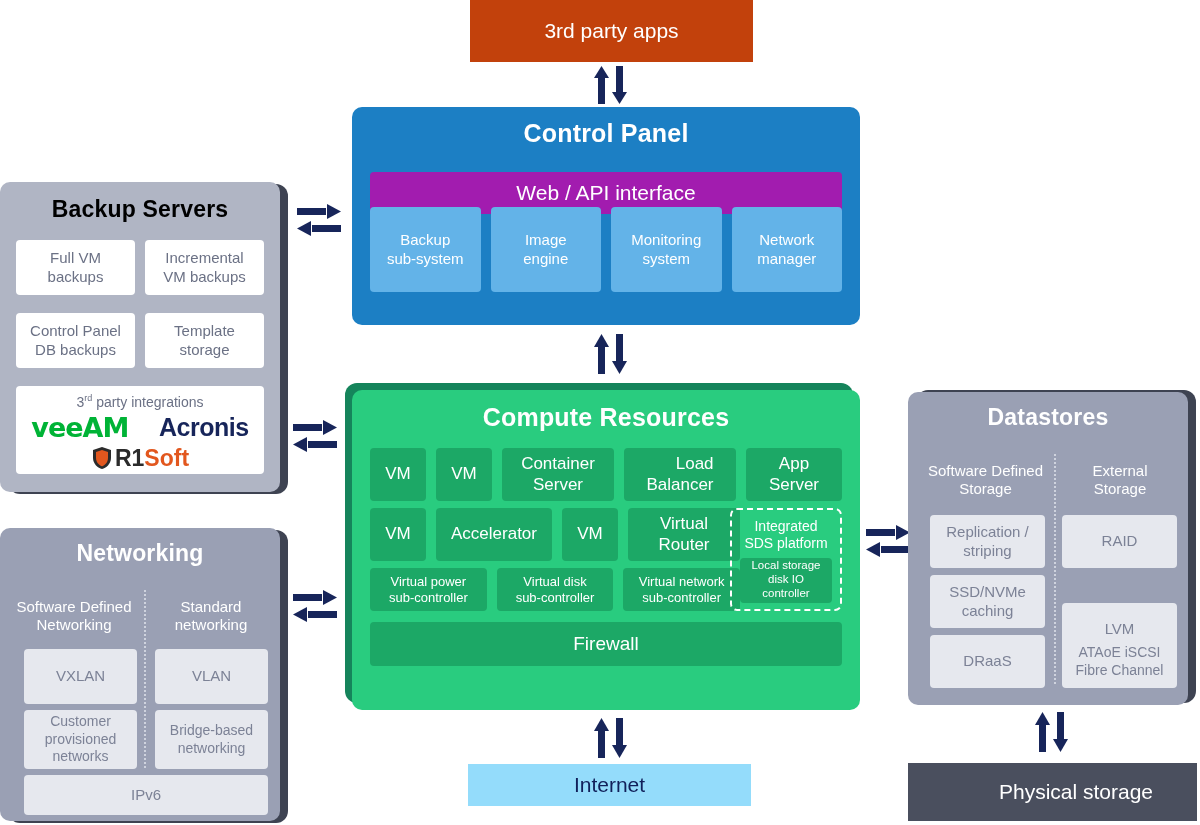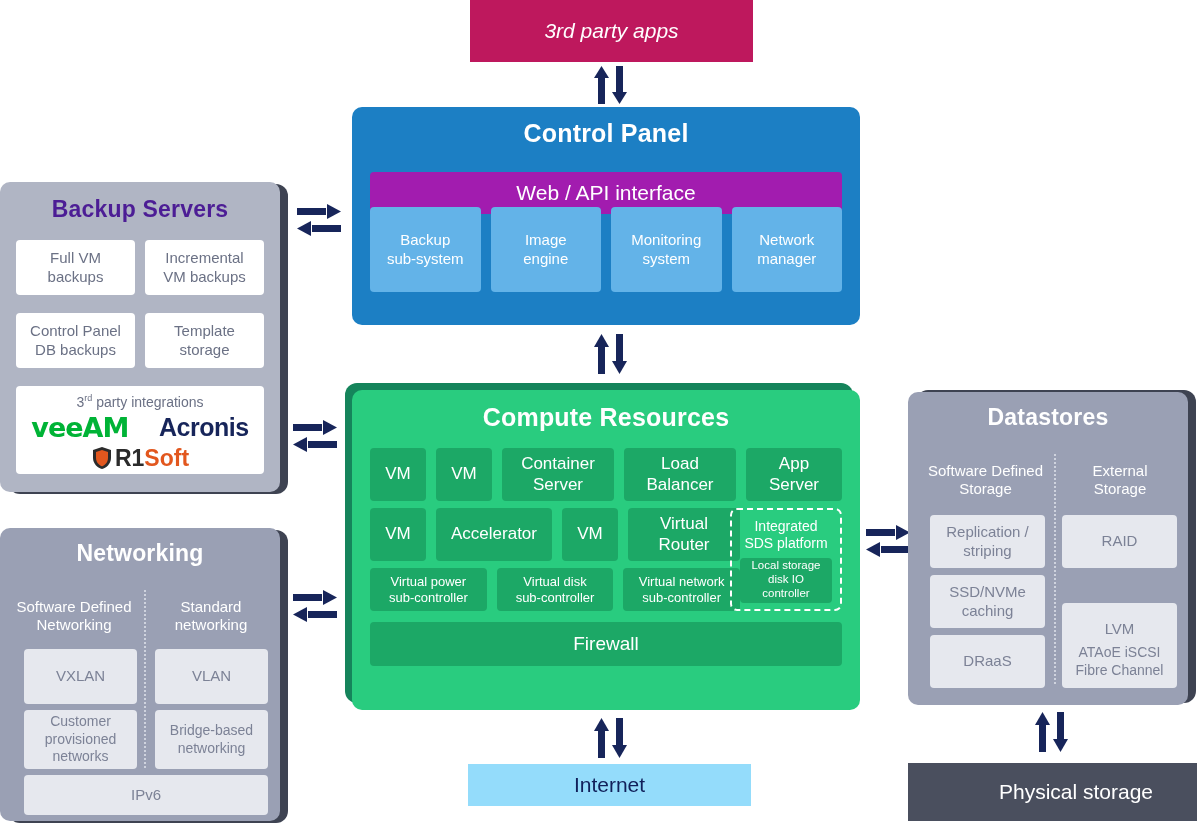--- a/index.html
+++ b/index.html
@@ -15,24 +15,23 @@
 
   
   .panel { border-radius: 10px; }
   .panel-title {
     font-weight: bold; color: #ffffff; text-align: center;
     letter-spacing: .2px;
   }
 
   
   .orange-bar {
-    background: #be185d; color: #fff;
+    background: #c2410c; color: #fff;
     display: flex; align-items: center; justify-content: center;
     font-size: 21px;
-    font-style: italic;
   }
 
   
   .cp { background: #1C7FC4; }
   .cp .panel-title { font-size: 25px; }
   .cp-web {
     background: #a21caf; color: #fff; border-radius: 4px;
     display: flex; align-items: center; justify-content: center;
     font-size: 21px;
   }
@@ -77,21 +76,21 @@
     background: #E6E8EE; color: #7C8296; border-radius: 4px;
     display: flex; align-items: center; justify-content: center;
     text-align: center; font-size: 15px; line-height: 1.25;
   }
   .vdivider {
     border-left: 2px dotted #CFD3DE;
   }
 
   
   .bs { background: #B0B5C4; }
-  .bs .panel-title { font-size: 23px; color:#4c1d95; }
+  .bs .panel-title { font-size: 23px; color:#000000; }
   .bs-cell {
     background: #ffffff; color: #6B7185; border-radius: 4px;
     display: flex; align-items: center; justify-content: center;
     text-align: center; font-size: 15px; line-height: 1.25;
   }
   .bs-integr {
     background: #ffffff; border-radius: 4px;
     display: flex; flex-direction: column; align-items: center;
     justify-content: flex-start; padding-top: 7px;
   }
@@ -200,21 +199,21 @@
       </div>
       <div class="cr-cell big" style="width:56px;">
         <span>VM</span>
       </div>
       <div class="cr-cell big" style="flex:1;">
         <span>
           <span>Container</span><br>
           <span>Server</span>
         </span>
       </div>
-      <div class="cr-cell big" style="flex:1;">
+      <div class="cr-cell big" style="flex:1;text-align:right;">
         <span>
           <span>Load</span><br>
           <span>Balancer</span>
         </span>
       </div>
       <div class="cr-cell big" style="width:96px;">
         <span>
           <span>App</span><br>
           <span>Server</span>
         </span>

